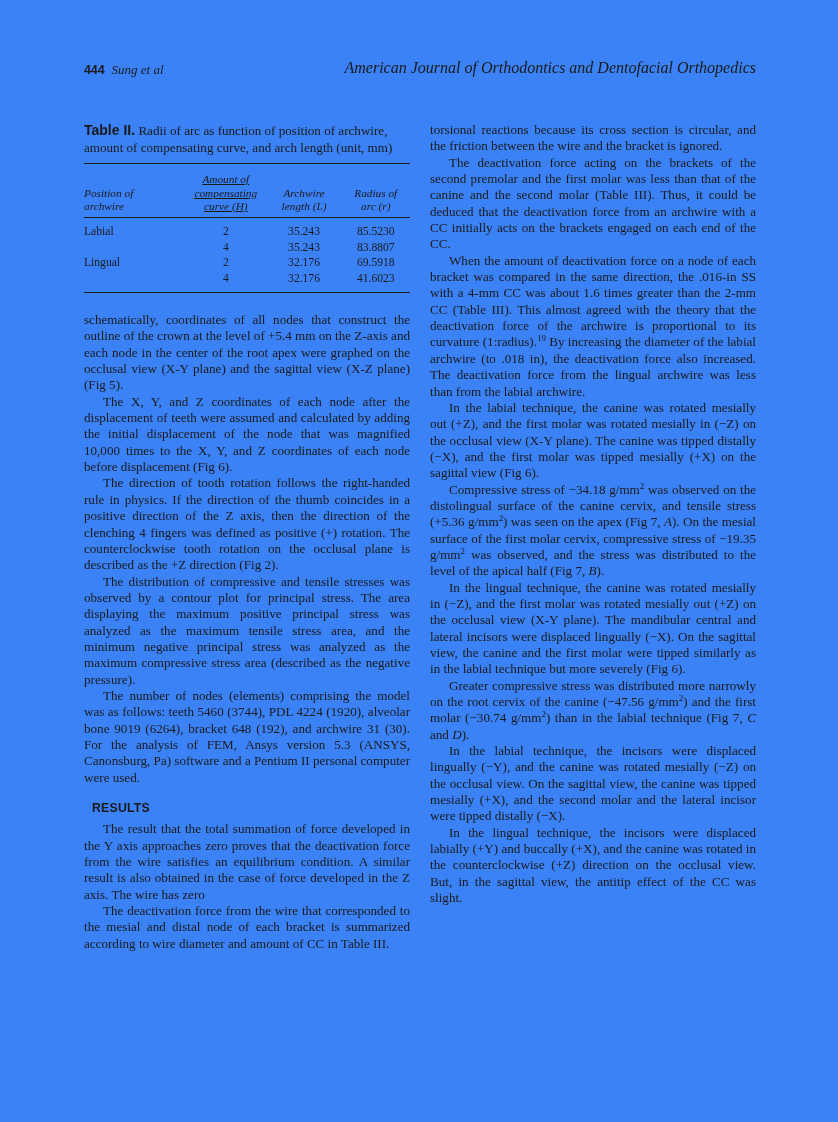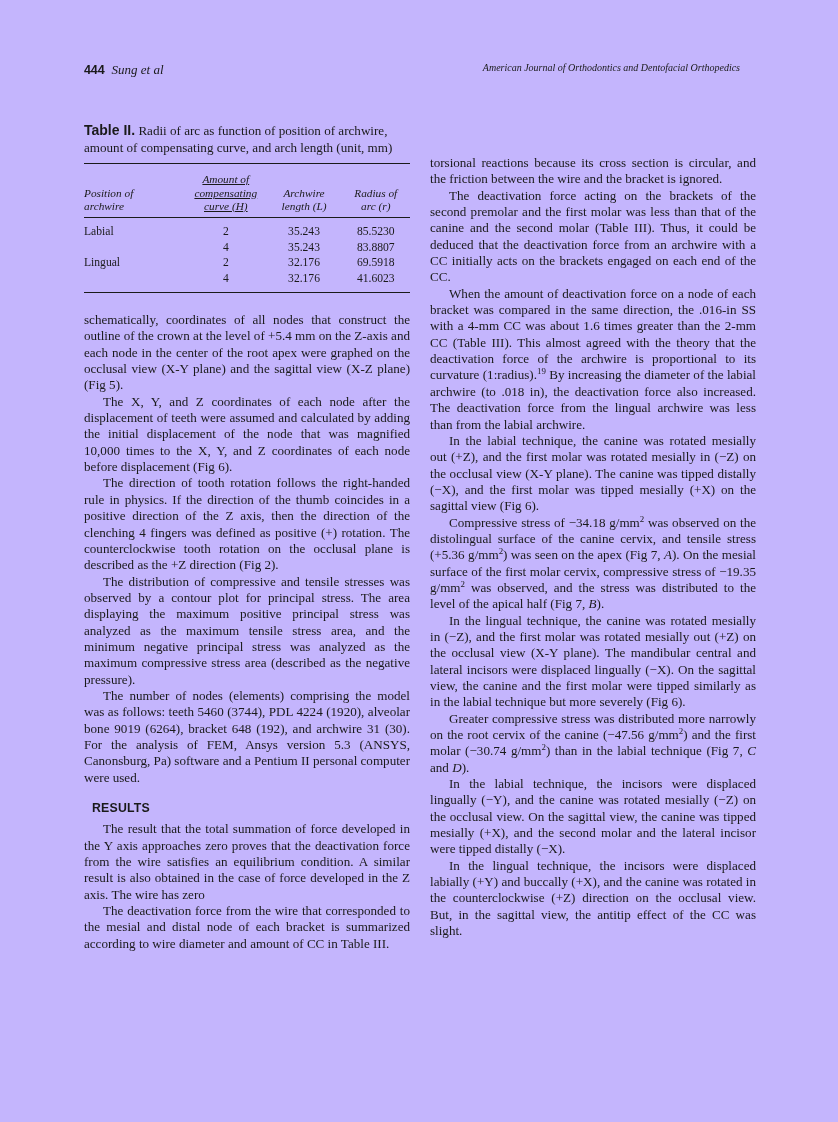--- a/index.html
+++ b/index.html
@@ -13,21 +13,21 @@
     position: relative;
     font-family: "Liberation Serif", serif;
     color: #1a1a1a;
     overflow: hidden;
   }
 
   .page {
     position: absolute;
     left: 0; top: 0;
     width: 838px; height: 1122px;
-    background: #c4b5fd;
+    background: #3b82f6;
   }
 
   
   .runhead {
     position: absolute;
     left: 84px; top: 60px;
     width: 672px;
     height: 44px;
   }
   .runhead-left {
@@ -42,42 +42,42 @@
     letter-spacing: -0.1px;
   }
   .runhead-authors {
     font-family: "Liberation Serif", serif;
     font-style: italic;
     font-size: 13px;
     margin-left: 7px;
   }
   .runhead-right {
     position: absolute;
-    right: 16px; top: 0;
+    right: 0; top: 0;
     text-align: right;
     font-family: "Liberation Serif", serif;
     font-style: italic;
-    font-size: 10px;
+    font-size: 16px;
     line-height: 16px;
   }
   .runhead-right div { white-space: nowrap; }
 
   
   .col {
     position: absolute;
     top: 122px;
     width: 326px;
     font-size: 13.1px;
     line-height: 16.35px;
     text-align: justify;
     text-justify: inter-word;
     hyphens: none;
   }
   .col-left  { left: 84px; }
-  .col-right { left: 430px; margin-top: 33px; }
+  .col-right { left: 430px; }
 
   .col p {
     margin: 0;
     text-indent: 19px;
   }
   .col p.noindent { text-indent: 0; }
 
   
   .table-block {
     margin-bottom: 17px;

